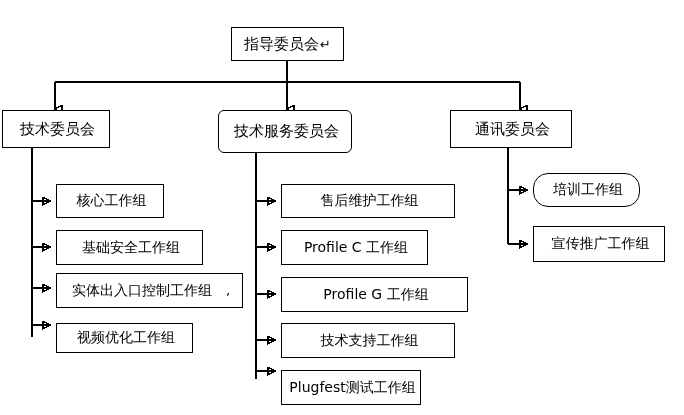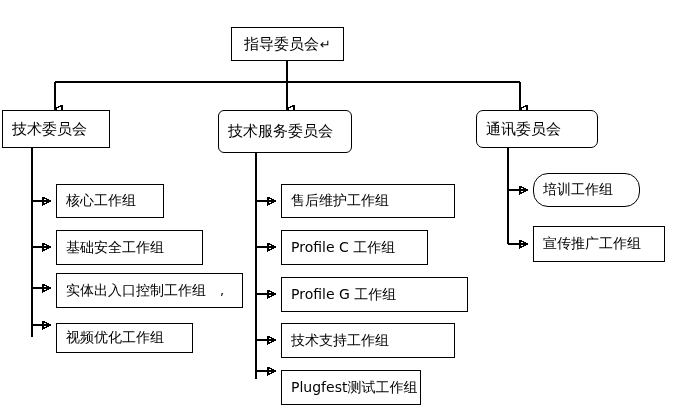--- a/index.html
+++ b/index.html
@@ -17,20 +17,21 @@
   }
   .node {
     position: absolute;
     box-sizing: border-box;
     border: 1px solid #000000;
     background: #ffffff;
     display: flex;
     align-items: center;
     color: #000000;
     white-space: nowrap;
+    justify-content: center;
   }
   .node .label {
     padding-left: 9px;
     padding-right: 6px;
     line-height: 1.1;
   }
   .node.root {
     justify-content: center;
     margin-top: 13px;
   }
@@ -110,21 +111,21 @@
   </div>
 
   <div class="node" style="left:2px; top:110px; width:108px; height:38px;">
     <span class="label lvl2-text">技术委员会</span>
   </div>
 
   <div class="node" style="left:218px; top:110px; width:134px; height:43px;border-radius:6px;">
     <span class="label lvl2-text">技术服务委员会</span>
   </div>
 
-  <div class="node" style="left:476px; top:110px; width:122px; height:38px;border-radius:7px;">
+  <div class="node" style="left:450px; top:110px; width:122px; height:38px;">
     <span class="label lvl2-text">通讯委员会</span>
   </div>
 
   <div class="node" style="left:56px; top:184px; width:108px; height:34px;">
     <span class="label leaf-text">核心工作组</span>
   </div>
 
   <div class="node" style="left:56px; top:230px; width:147px; height:35px;">
     <span class="label leaf-text">基础安全工作组</span>
   </div>

